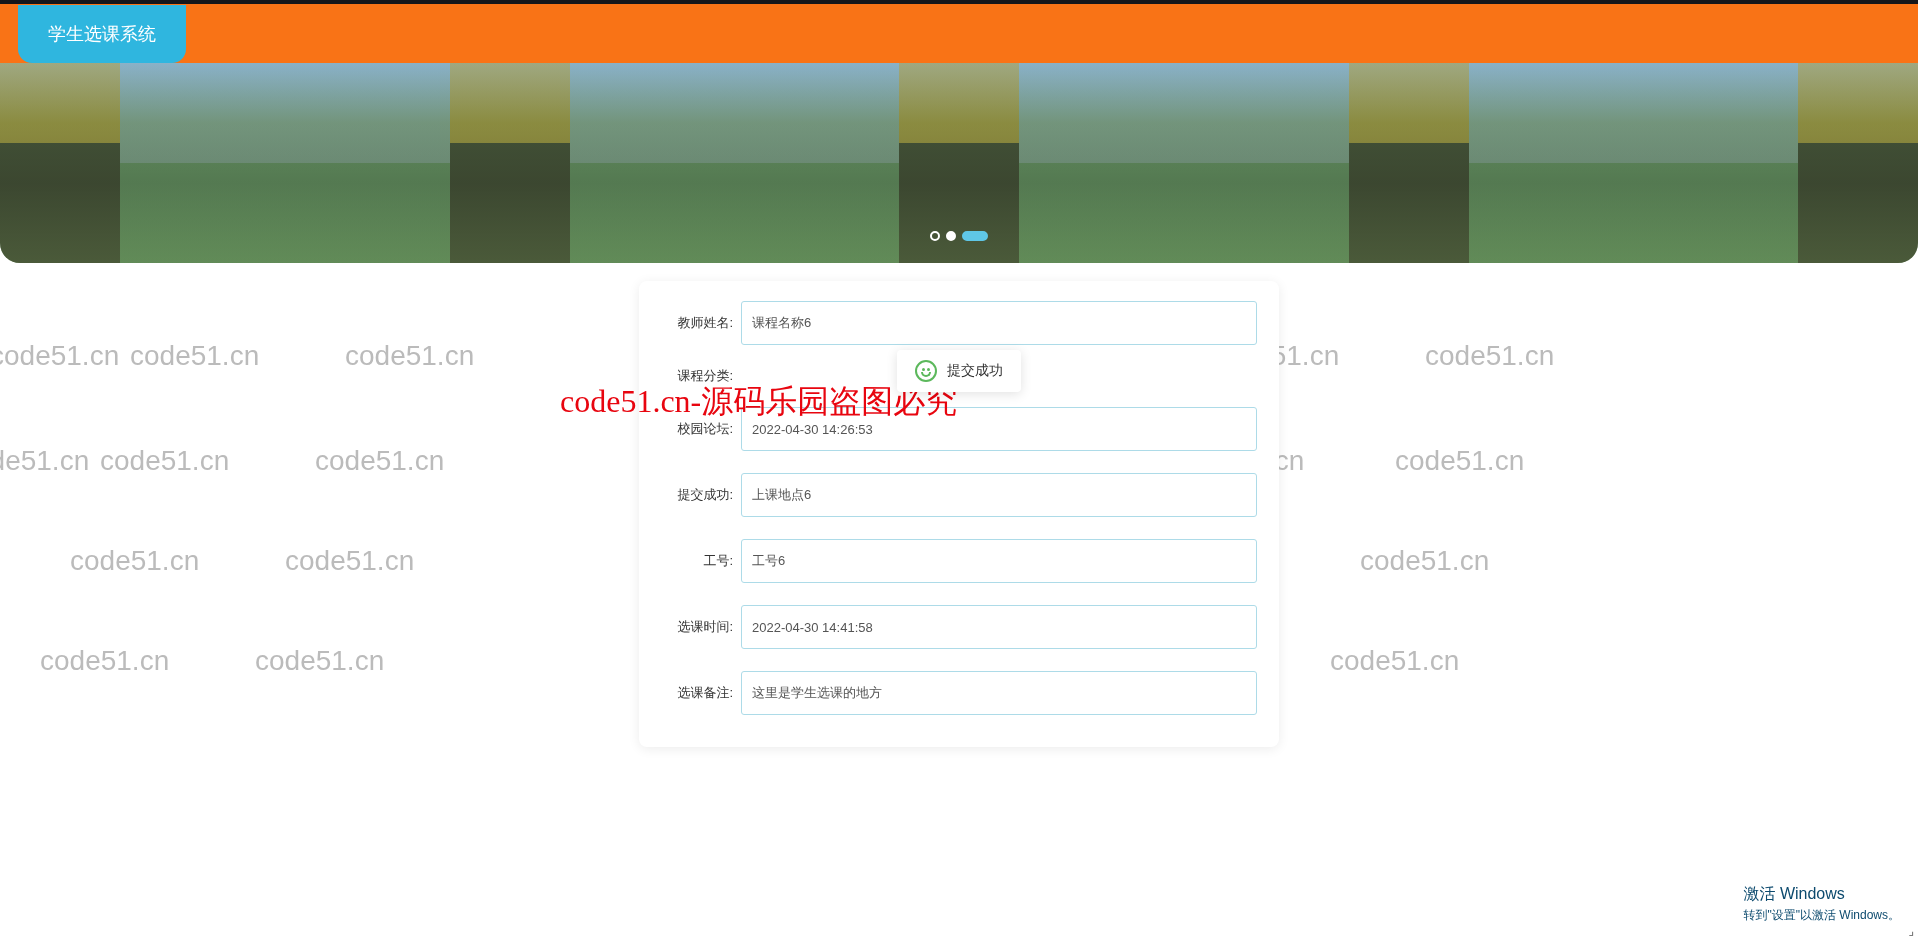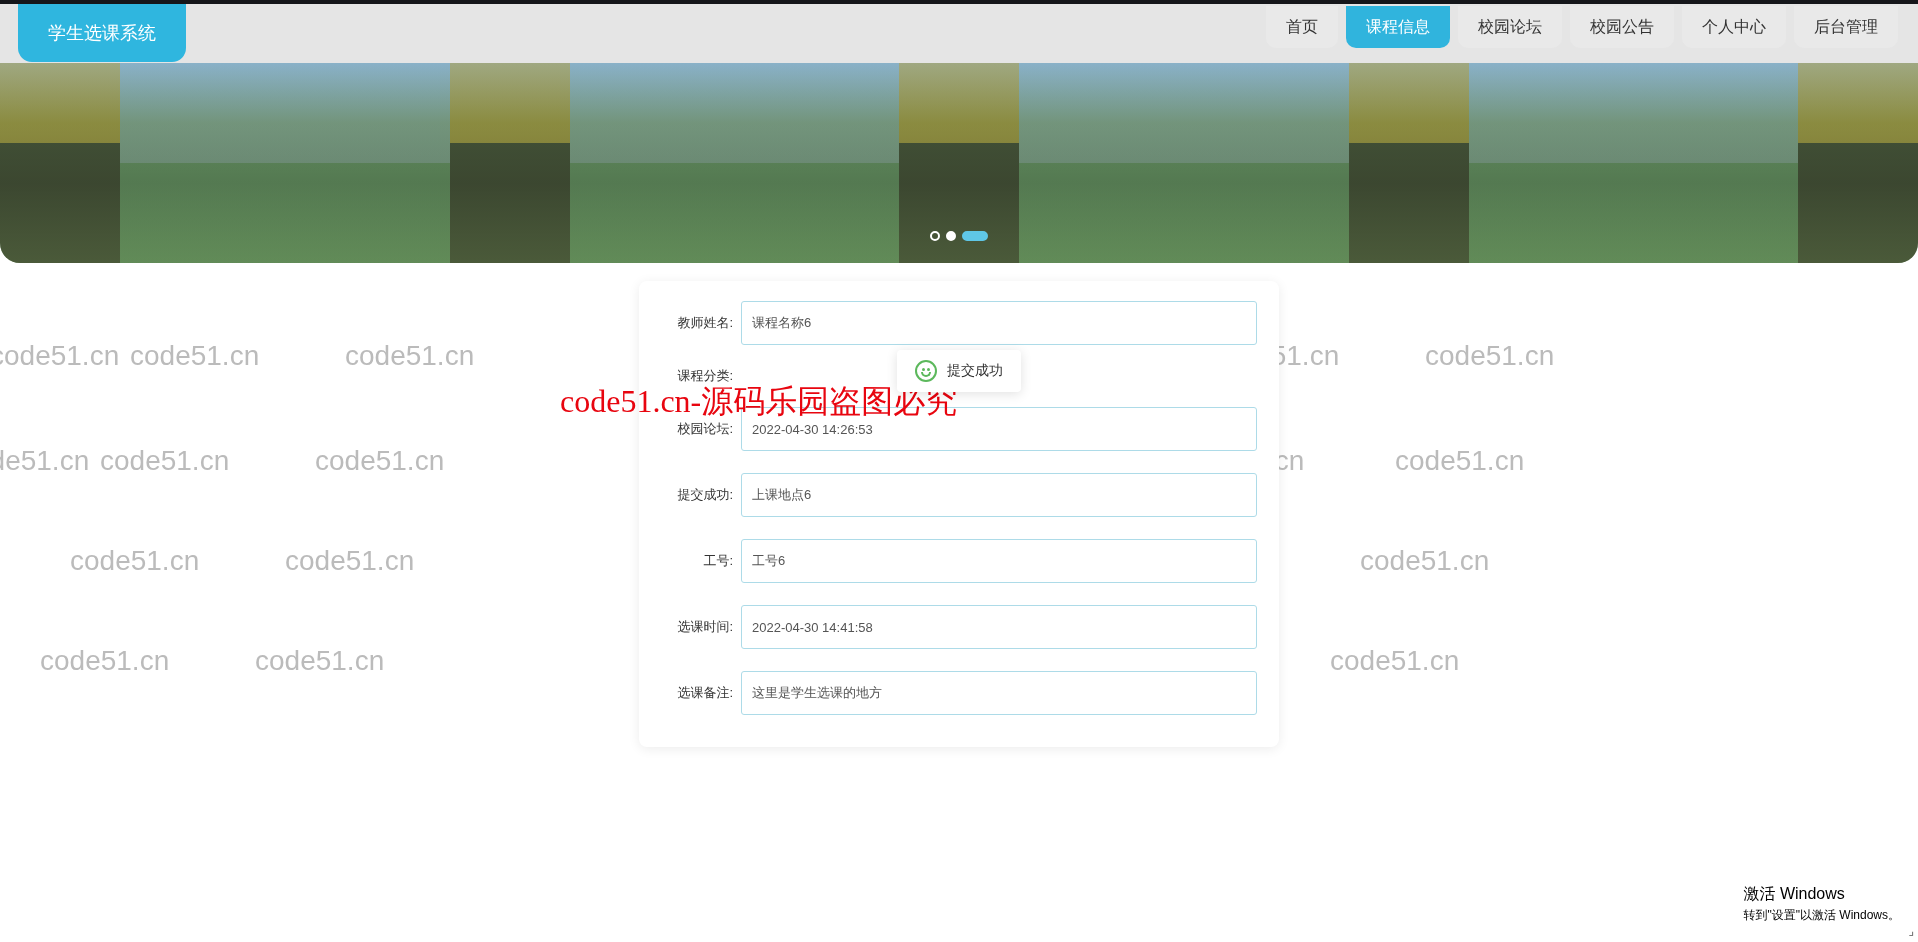--- a/index.html
+++ b/index.html
@@ -34,24 +34,24 @@
   pointer-events: none;
   top: 380px;
   left: 560px;
   white-space: nowrap;
   font-family: "SimSun", serif;
 }
 .topbar {
   position: relative;
   width: 100%;
   height: 63px;
-  background: #e5e5e5;
+  background: #f97316;
   border-top: 4px solid #15161a;
   display: flex;
-  align-items: flex-start;
+  align-items: center;
   z-index: 10;
 }
 .logo {
   background: #2fb6df;
   color: #fff;
   height: 58px;
   padding: 0 30px;
   display: flex;
   align-items: center;
   font-size: 18px;
@@ -206,21 +206,21 @@
   height: 5px;
   border: 2px solid #5cb85c;
   border-top: none;
   border-radius: 0 0 10px 10px;
 }
 .activate {
   position: absolute;
   right: 18px;
   bottom: 18px;
   text-align: left;
-  color: #000000;
+  color: #0c4a6e;
   z-index: 5;
 }
 .activate-title { font-size: 16px; }
 .activate-sub { font-size: 12px; margin-top: 2px; }
 .footer-arrow {
   position: absolute;
   right: 4px;
   bottom: 4px;
   font-size: 12px;
   color: #555;
@@ -251,28 +251,20 @@
 <span class="watermark wm-row5" style="left:40px">code51.cn</span>
 <span class="watermark wm-row5" style="left:255px">code51.cn</span>
 <span class="watermark wm-row5" style="left:900px">code51.cn</span>
 <span class="watermark wm-row5" style="left:1115px">code51.cn</span>
 <span class="watermark wm-row5" style="left:1330px">code51.cn</span>
 
 <span class="watermark-red">code51.cn-源码乐园盗图必究</span>
 
 <div class="topbar">
   <div class="logo">学生选课系统</div>
-  <div class="nav">
-    <div class="nav-item">首页</div>
-    <div class="nav-item active">课程信息</div>
-    <div class="nav-item">校园论坛</div>
-    <div class="nav-item">校园公告</div>
-    <div class="nav-item">个人中心</div>
-    <div class="nav-item">后台管理</div>
-  </div>
 </div>
 
 <div class="hero">
   <div class="hero-img">
     <div class="tree"></div>
       <div class="building"></div>
       <div class="tree"></div>
     <div class="building"></div>
       <div class="tree"></div>
       <div class="building"></div>

